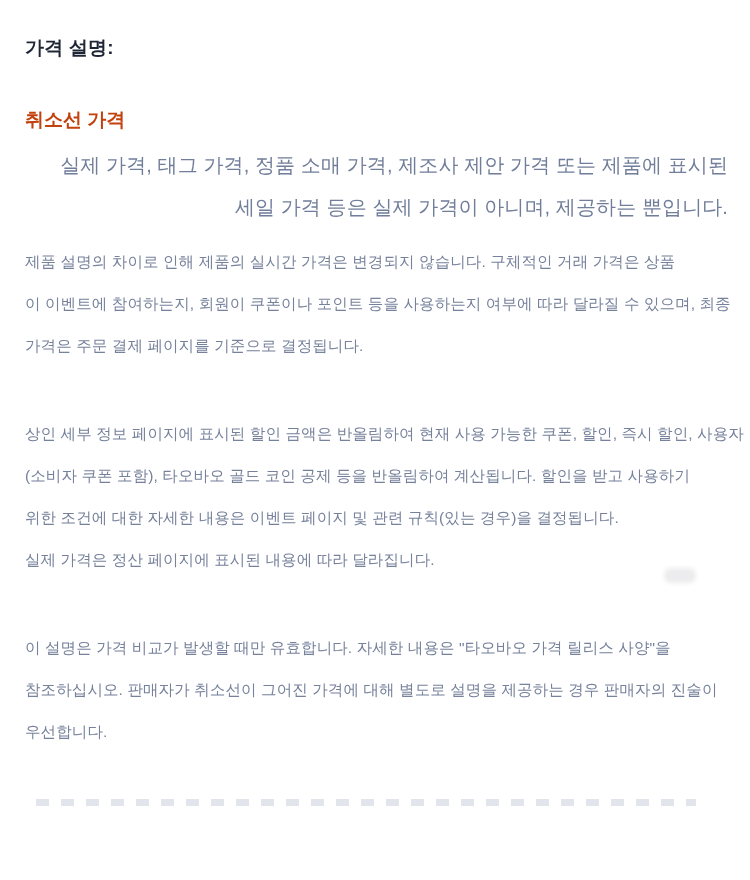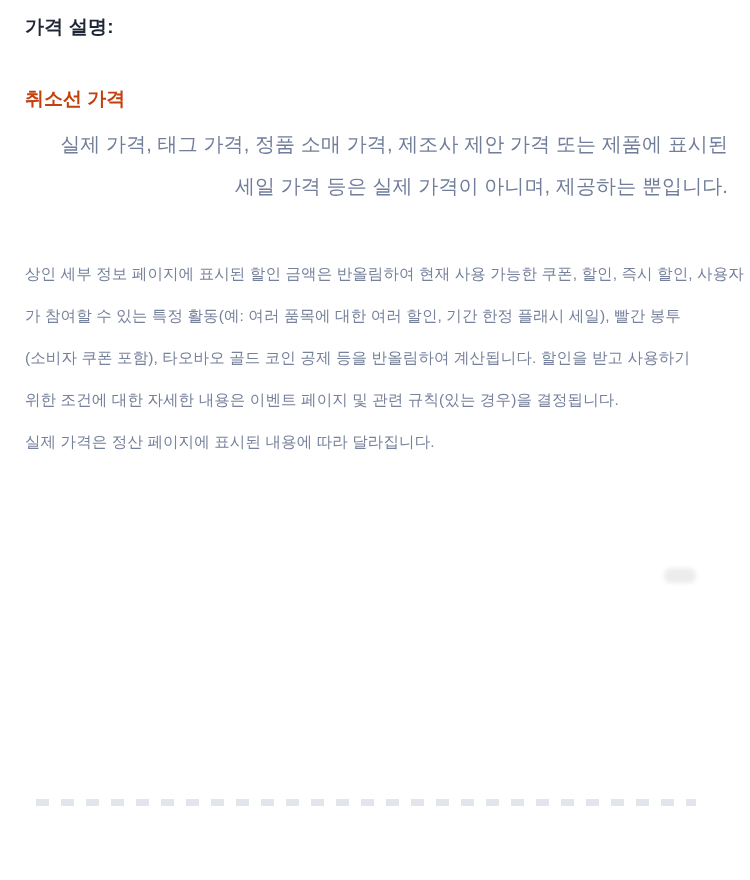--- a/index.html
+++ b/index.html
@@ -14,21 +14,21 @@
     position: relative;
     font-family: "Liberation Sans", sans-serif;
     -webkit-font-smoothing: antialiased;
   }
   .page {
     position: relative;
     width: 750px;
     height: 880px;
     background: #ffffff;
     box-sizing: border-box;
-    padding: 15px 22px 0 25px;
+    padding: 36px 22px 0 25px;
   }
   .page-title {
     margin: 0;
     font-size: 19px;
     line-height: 24px;
     font-weight: 700;
     color: #1e2534;
     letter-spacing: 0.2px;
   }
   .section-heading {
@@ -104,26 +104,35 @@
   <h1 class="page-title">가격 설명:</h1>
 
   <h2 class="section-heading">취소선 가격</h2>
 
   <div class="lead-para">
     <div class="line">실제 가격, 태그 가격, 정품 소매 가격, 제조사 제안 가격 또는 제품에 표시된</div>
     <div class="line">세일 가격 등은 실제 가격이 아니며, 제공하는 뿐입니다.</div>
   </div>
 
 
+  <div class="body-para first">
+    <div class="line">제품 설명의 차이로 인해 제품의 실시간 가격은 변경되지 않습니다. 구체적인 거래 가격은 상품</div>
+    <div class="line">이 이벤트에 참여하는지, 회원이 쿠폰이나 포인트 등을 사용하는지 여부에 따라 달라질 수 있으며, 최종</div>
+    <div class="line">가격은 주문 결제 페이지를 기준으로 결정됩니다.</div>
+  </div>
 
   <div class="body-para gap">
     <div class="line">상인 세부 정보 페이지에 표시된 할인 금액은 반올림하여 현재 사용 가능한 쿠폰, 할인, 즉시 할인, 사용자</div>
-    <div class="line">가 참여할 수 있는 특정 활동(예: 여러 품목에 대한 여러 할인, 기간 한정 플래시 세일), 빨간 봉투</div>
     <div class="line">(소비자 쿠폰 포함), 타오바오 골드 코인 공제 등을 반올림하여 계산됩니다. 할인을 받고 사용하기</div>
     <div class="line">위한 조건에 대한 자세한 내용은 이벤트 페이지 및 관련 규칙(있는 경우)을 결정됩니다.</div>
     <div class="line">실제 가격은 정산 페이지에 표시된 내용에 따라 달라집니다.</div>
   </div>
 
+  <div class="body-para gap">
+    <div class="line">이 설명은 가격 비교가 발생할 때만 유효합니다. 자세한 내용은 "타오바오 가격 릴리스 사양"을</div>
+    <div class="line">참조하십시오. 판매자가 취소선이 그어진 가격에 대해 별도로 설명을 제공하는 경우 판매자의 진술이</div>
+    <div class="line">우선합니다.</div>
+  </div>
 
   <div class="smudge"></div>
   <div class="ghost-strip"></div>
 
 </div>
 
 </body></html>

